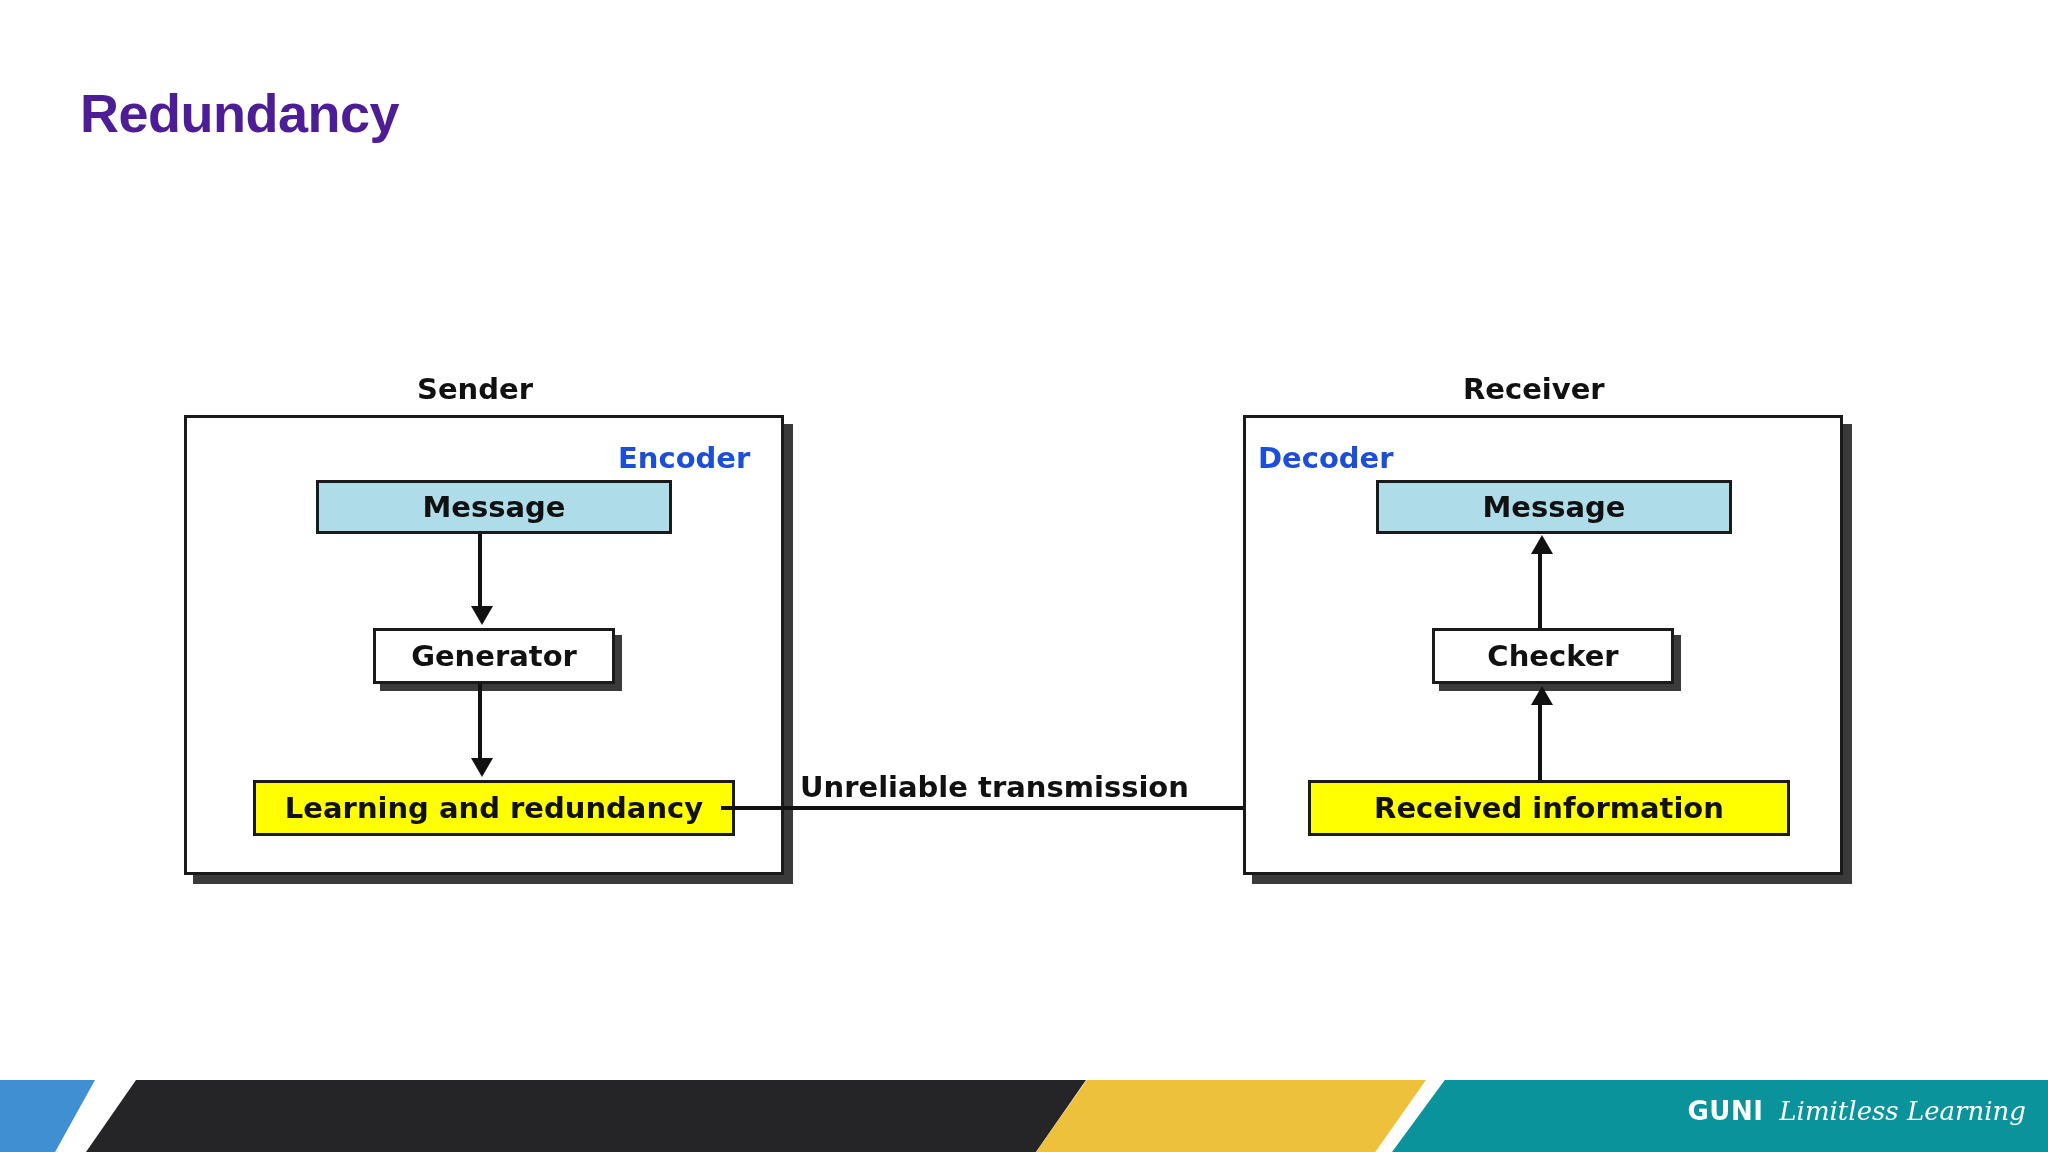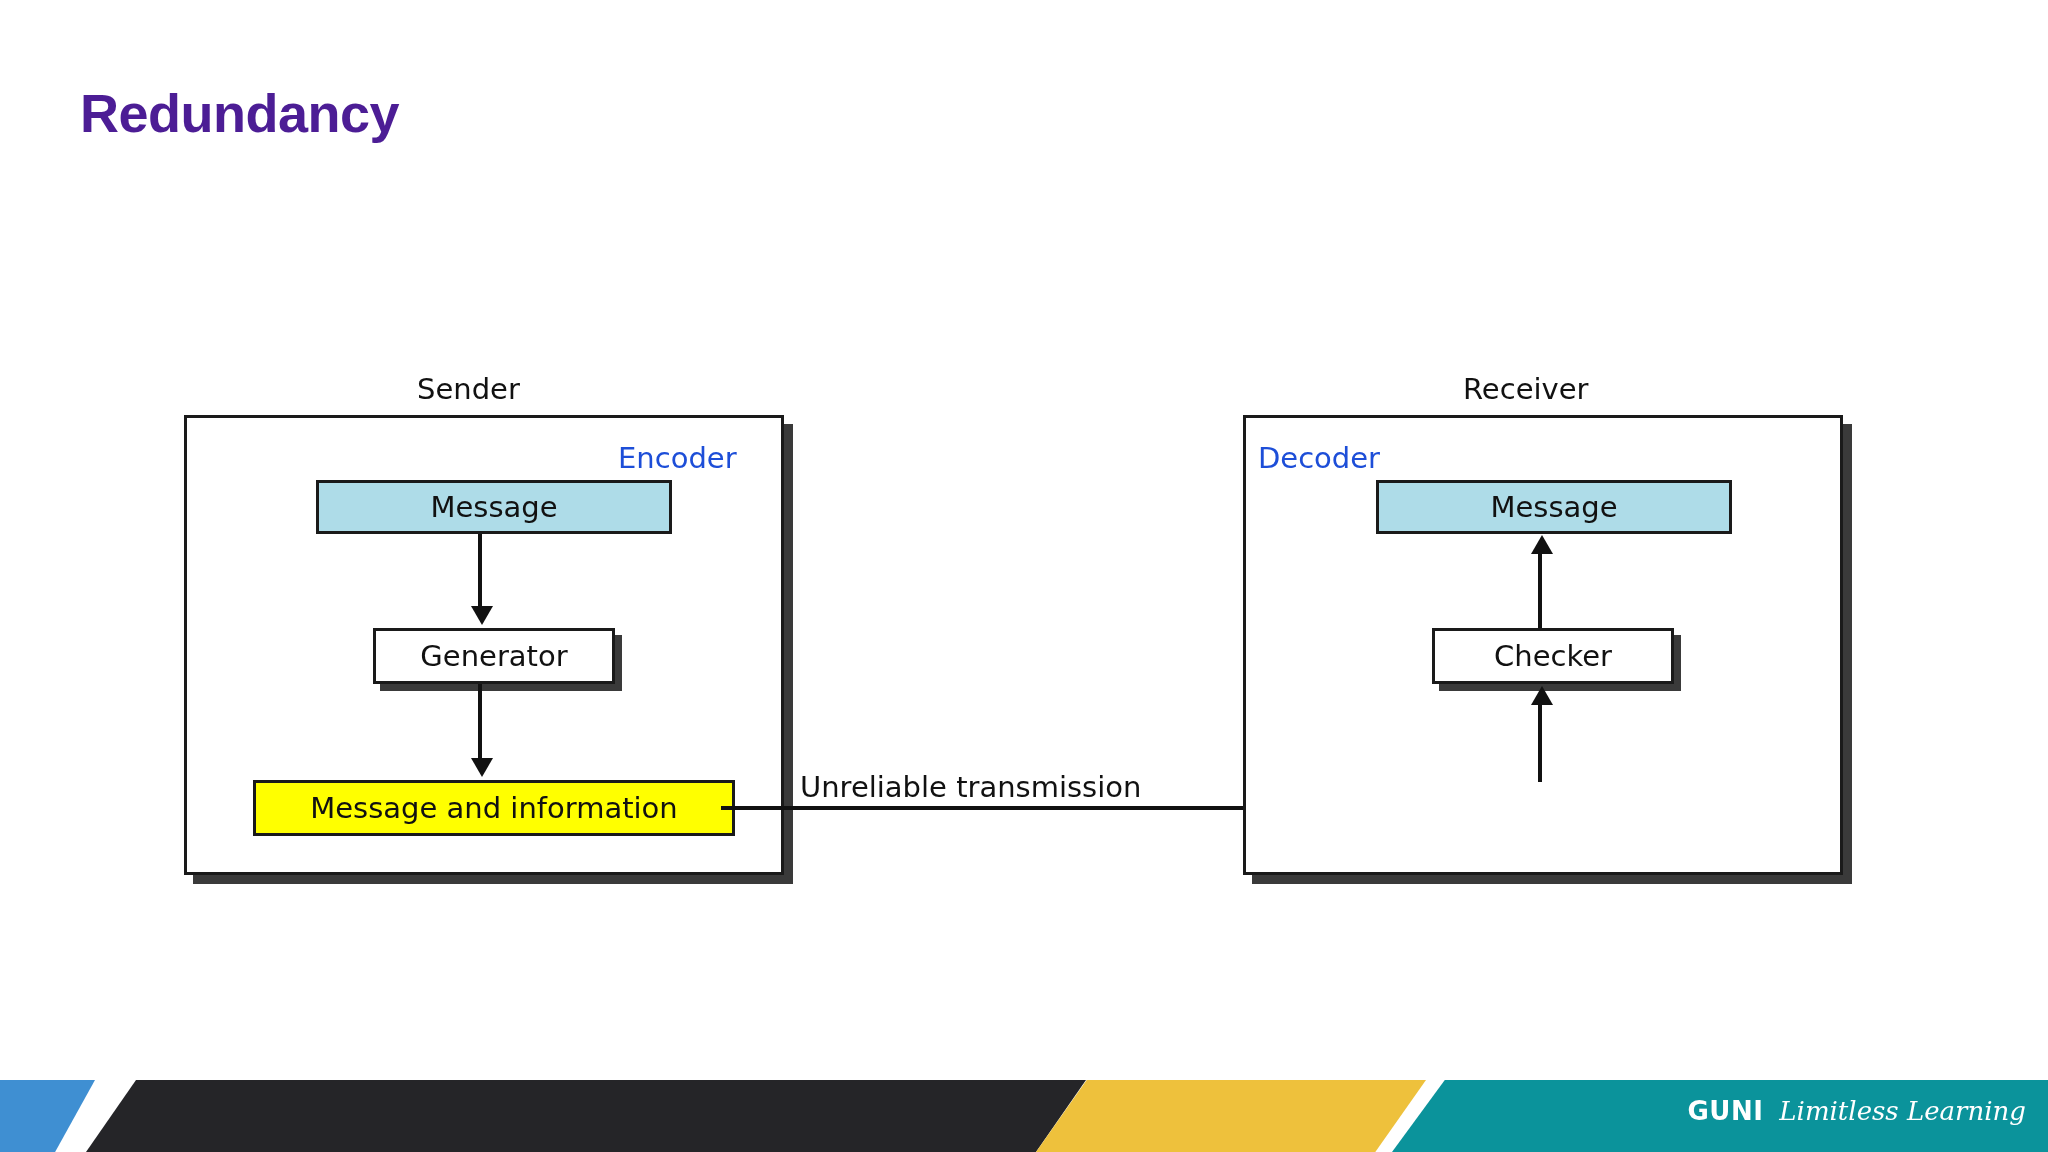--- a/index.html
+++ b/index.html
@@ -27,20 +27,21 @@
     white-space: nowrap;
   }
 
   
   #diagram {
     position: absolute;
     left: 0;
     top: 0;
     width: 2048px;
     height: 1060px;
+    font-weight: bold;
   }
 
   
   .outer-frame {
     position: absolute;
     background: #ffffff;
     border: 3px solid #1a1a1a;
     box-shadow: 9px 9px 0 0 #3a3a3a;
     box-sizing: border-box;
   }
@@ -223,21 +224,21 @@
   <div id="msg-sender" class="node">Message</div>
 
   <div id="arrow1-line" class="v-arrow"></div>
   <div id="arrow1-head" class="arrowhead-down"></div>
 
   <div id="generator" class="node shadowed">Generator</div>
 
   <div id="arrow2-line" class="v-arrow"></div>
   <div id="arrow2-head" class="arrowhead-down"></div>
 
-  <div id="msg-redund" class="node">Message and information</div>
+  <div id="msg-redund" class="node">Learning and redundancy</div>
 
   <div id="transmission-label">Unreliable transmission</div>
   <div id="h-arrow-line"></div>
   <div id="h-arrow-head"></div>
 
   <div id="receiver-caption" class="group-caption">Receiver</div>
 
   <div id="receiver-frame" class="outer-frame"></div>
 
   <div id="decoder-label" class="inner-label">Decoder</div>
@@ -246,20 +247,21 @@
 
   <div id="arrow3-line" class="v-arrow"></div>
   <div id="arrow3-head" class="arrowhead-up"></div>
 
 
   <div id="checker" class="node shadowed">Checker</div>
 
   <div id="arrow4-line" class="v-arrow"></div>
   <div id="arrow4-head" class="arrowhead-up"></div>
 
+  <div id="received" class="node">Received information</div>
 
 </div>
 
 <div id="footer">
   <div id="band-blue" class="band"></div>
   <div id="band-dark" class="band"></div>
   <div id="band-yellow" class="band"></div>
   <div id="band-teal" class="band"></div>
   <div id="brand">
     <span id="brand-guni">GUNI</span><span id="brand-tagline">Limitless Learning</span>

